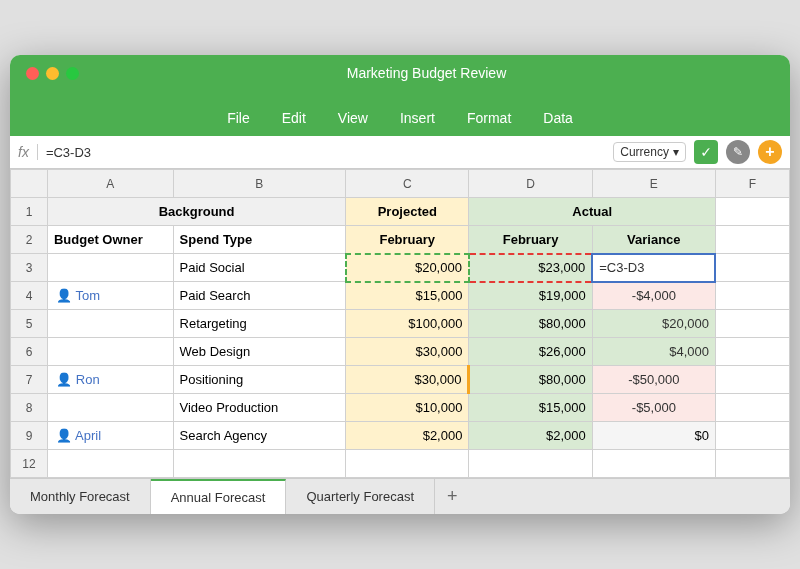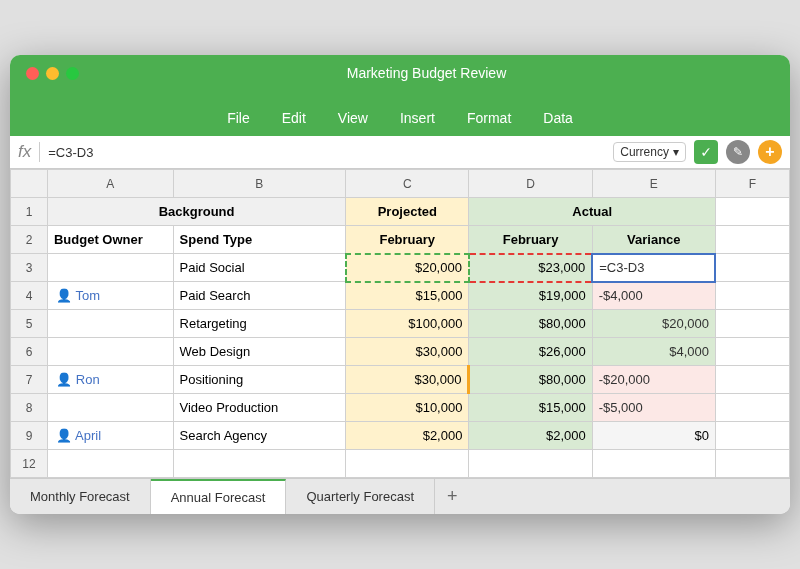--- a/index.html
+++ b/index.html
@@ -66,21 +66,21 @@
     .formula-bar {
       background: #ffffff;
       border-bottom: 1px solid #ccc;
       display: flex;
       align-items: center;
       padding: 4px 8px;
       gap: 8px;
     }
     .fx-label {
       color: #888;
-      font-size: 17px;
+      font-size: 14px;
       font-style: italic;
       padding-right: 8px;
       border-right: 1px solid #ccc;
     }
     .formula-input {
       flex: 1;
       font-size: 13px;
       color: #333;
       border: none;
       outline: none;
@@ -187,21 +187,21 @@
       background: #d9ead3;
       text-align: right;
     }
     .variance-pos {
       background: #d9ead3;
       text-align: right;
       color: #333;
     }
     .variance-neg {
       background: #fce8e6;
-      text-align: left;
+      text-align: center;
       color: #333;
     }
     .variance-zero {
       background: #f5f5f5;
       text-align: right;
     }
     
     .formula-cell {
       border: 2px solid #4472c4 !important;
       background: white;
@@ -390,21 +390,21 @@
         </tr>
 
         <tr>
           <td class="row-num cell">7</td>
           <td class="cell person-cell">
             <span style="color:#4472c4;">👤</span> Ron
           </td>
           <td class="cell cell-left">Positioning</td>
           <td class="cell projected-cell">$30,000</td>
           <td class="cell actual-cell" style="border-left: 3px solid #f5a623;">$80,000</td>
-          <td class="cell variance-neg">-$20,000</td>
+          <td class="cell variance-neg">-$50,000</td>
           <td class="cell"></td>
         </tr>
 
         <tr>
           <td class="row-num cell">8</td>
           <td class="cell"></td>
           <td class="cell cell-left">Video Production</td>
           <td class="cell projected-cell">$10,000</td>
           <td class="cell actual-cell">$15,000</td>
           <td class="cell variance-neg">-$5,000</td>

